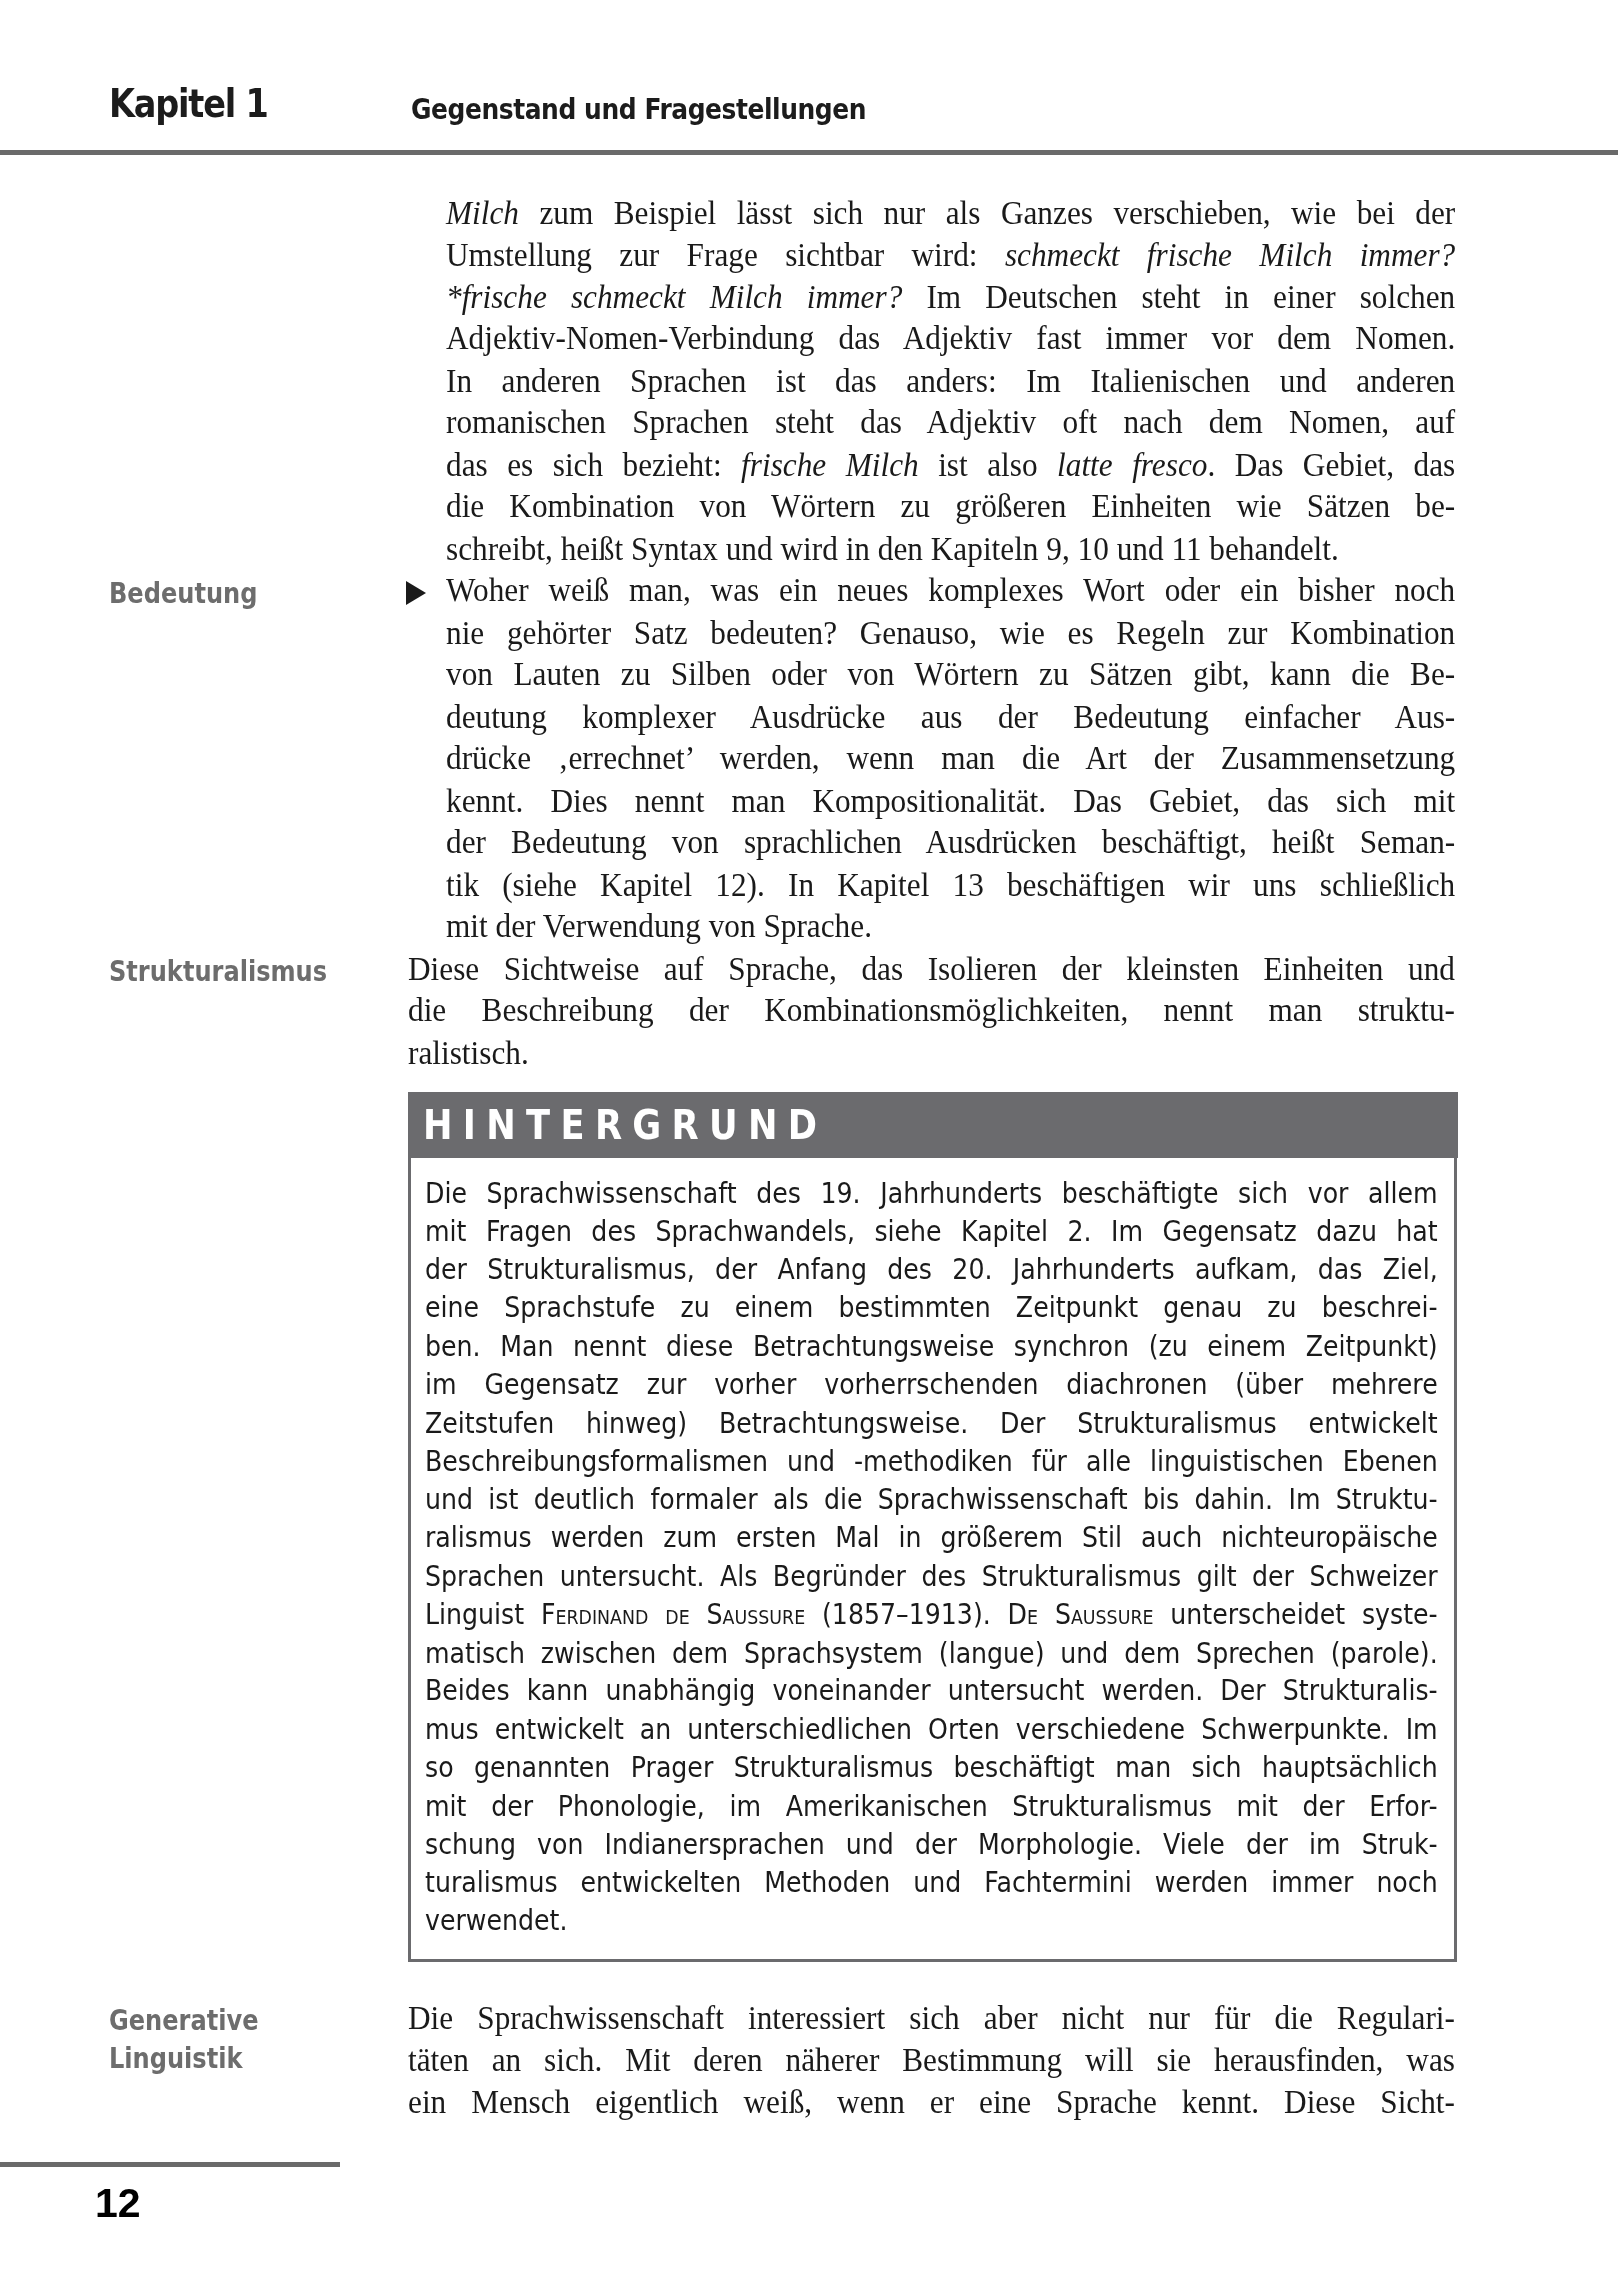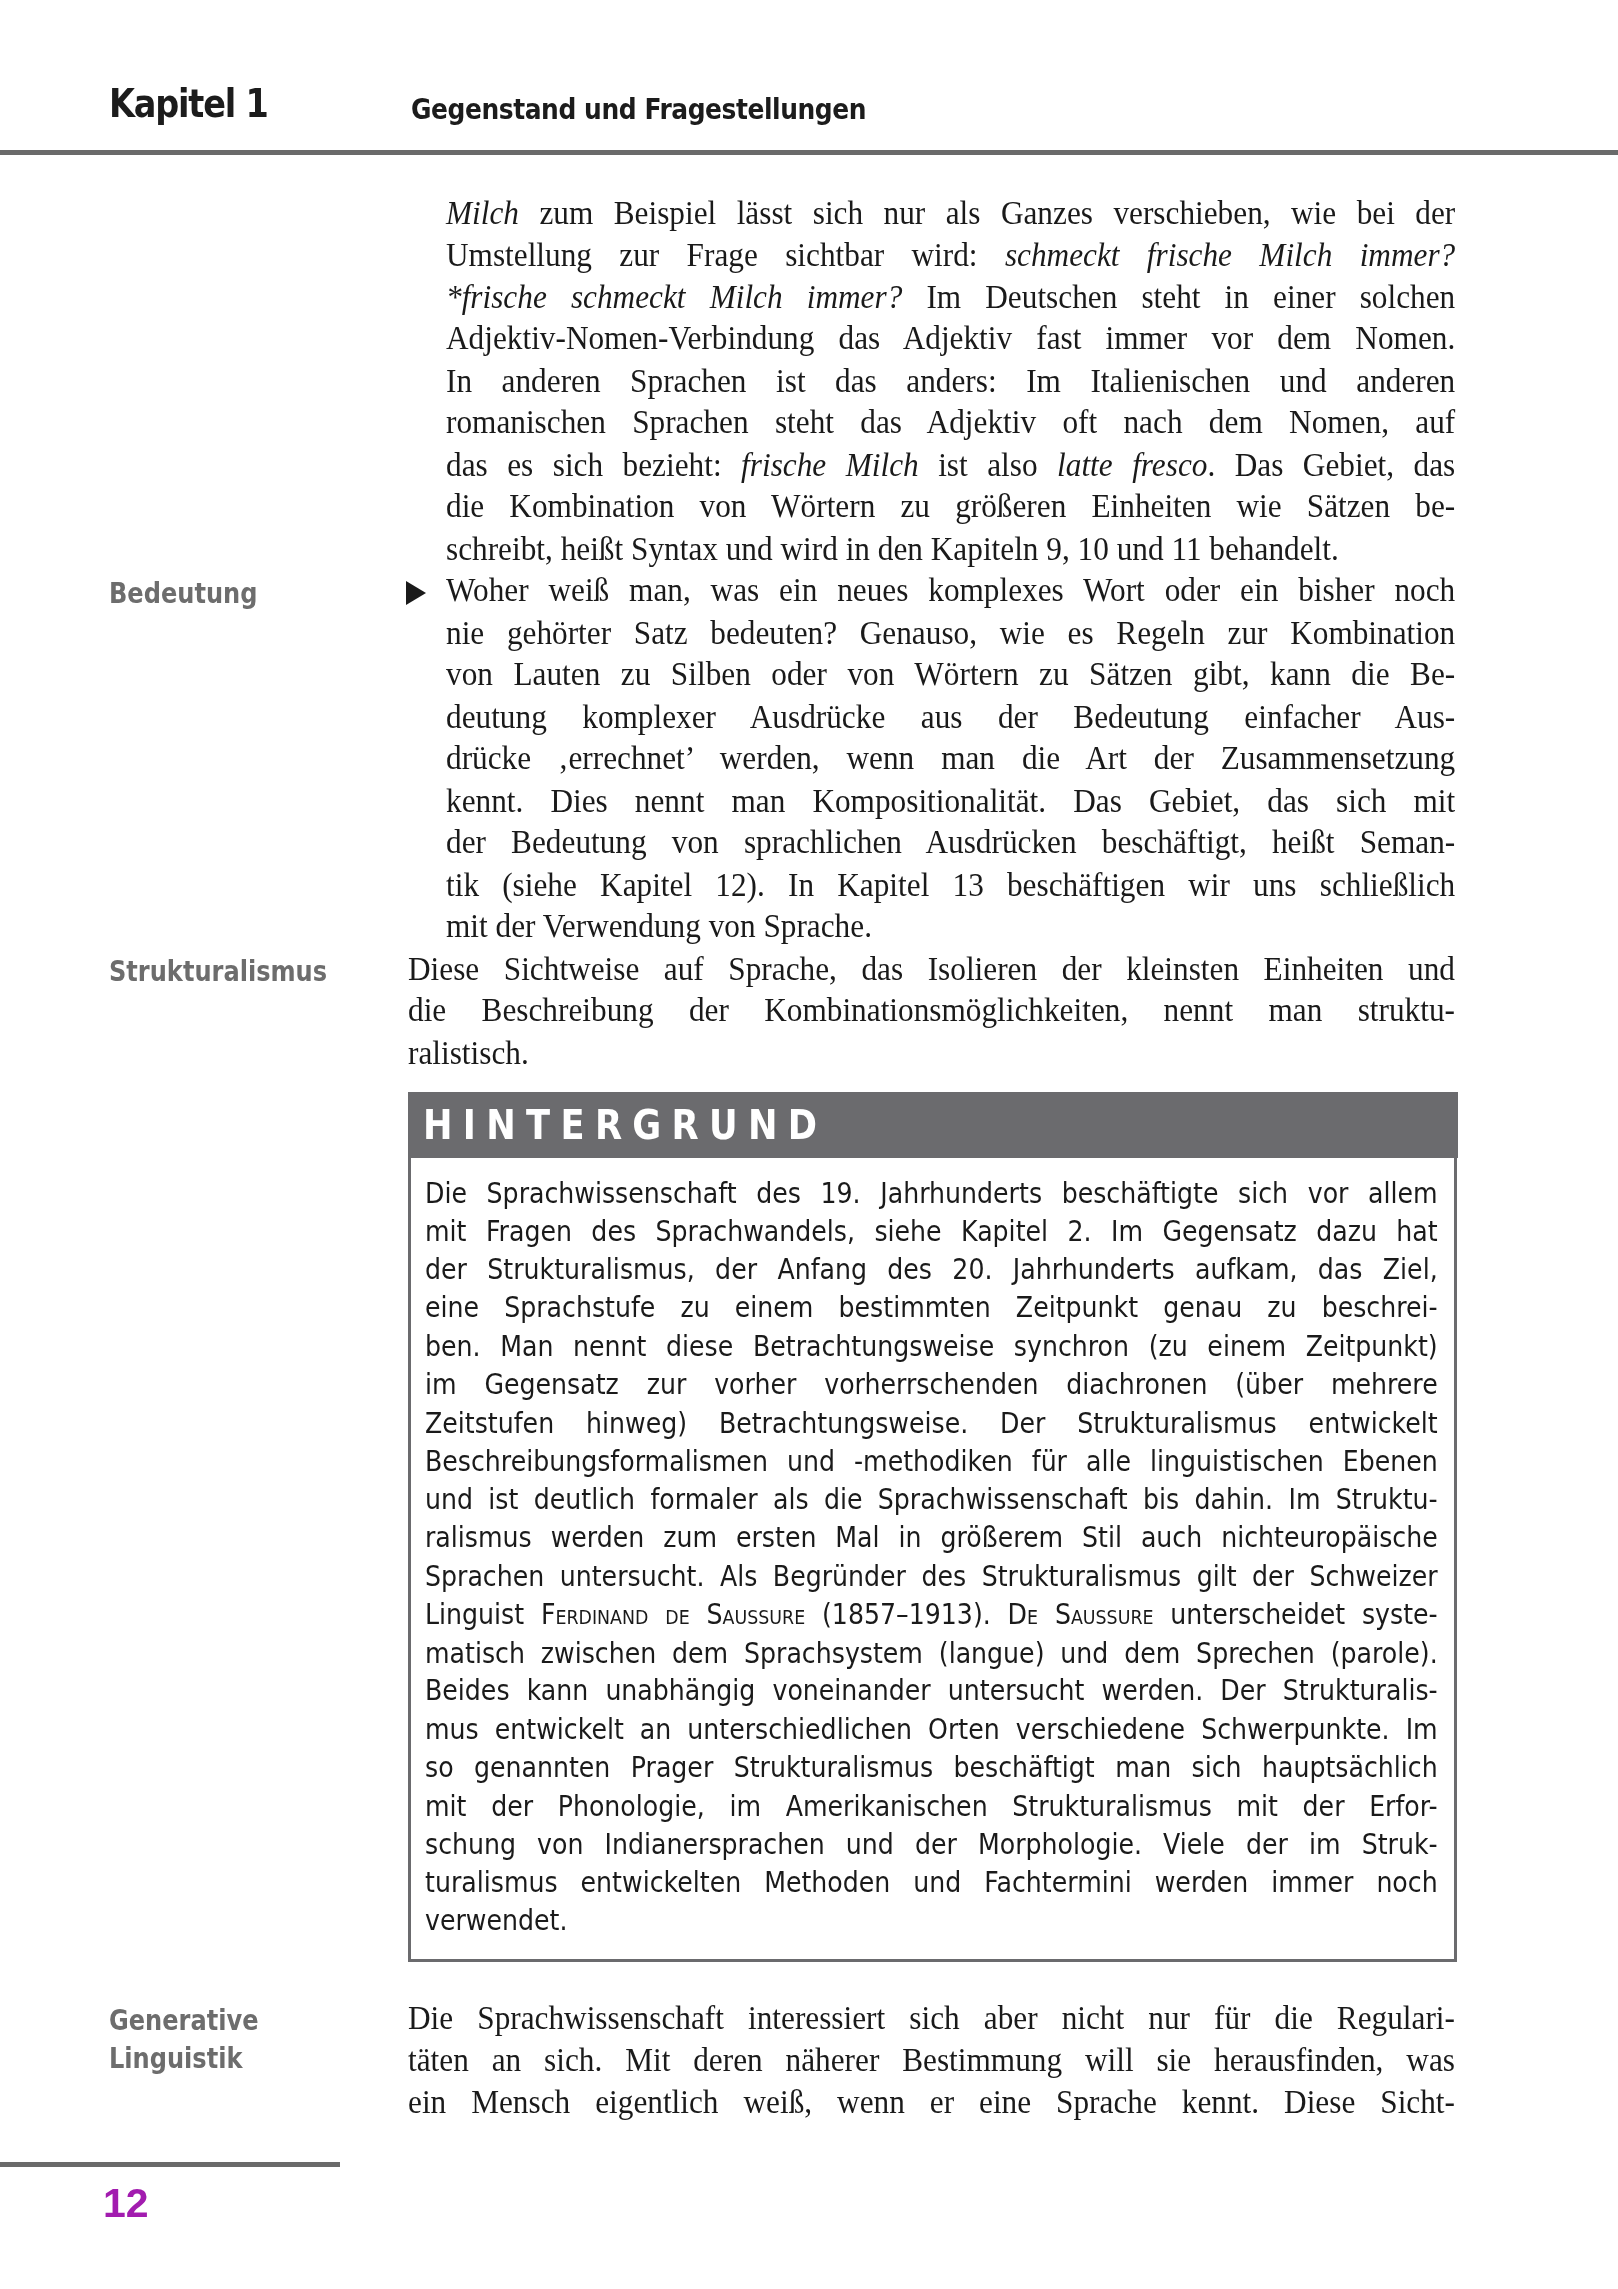--- a/index.html
+++ b/index.html
@@ -81,23 +81,23 @@
     text-align: justify; text-align-last: justify;
     transform: scaleX(0.87); transform-origin: left center;
   }
   .sans-line.last { text-align-last: left; }
   .sc { font-variant: small-caps; }
   .footer-rule {
     position: absolute; left: 0; top: 2162px; width: 340px; height: 4.6px;
     background: #6a6a6a;
   }
   .page-number {
-    position: absolute; left: 103px; top: 2180px;
+    position: absolute; left: 95px; top: 2180px;
     font-family: "Liberation Sans", sans-serif; font-weight: bold;
-    font-size: 41px; color: #a21caf;
+    font-size: 41px; color: #000000;
   }
 </style>
 </head>
 <body>
 
 <div id="page">
 
   <div class="hdr-chapter">Kapitel 1</div>
   <div class="hdr-title">Gegenstand und Fragestellungen</div>
   <div class="hdr-rule"></div>

